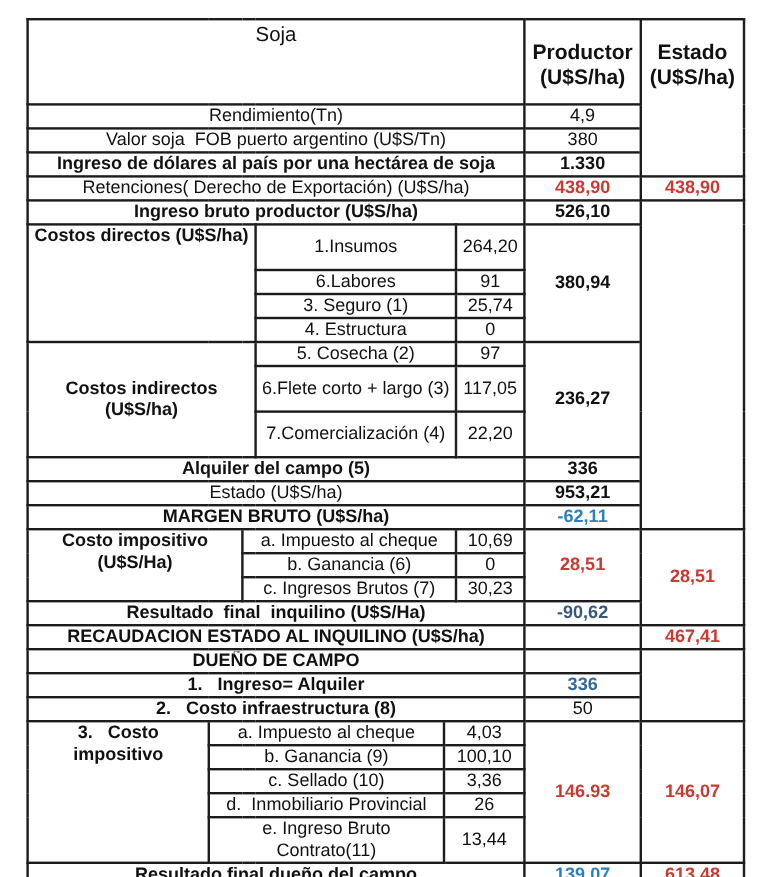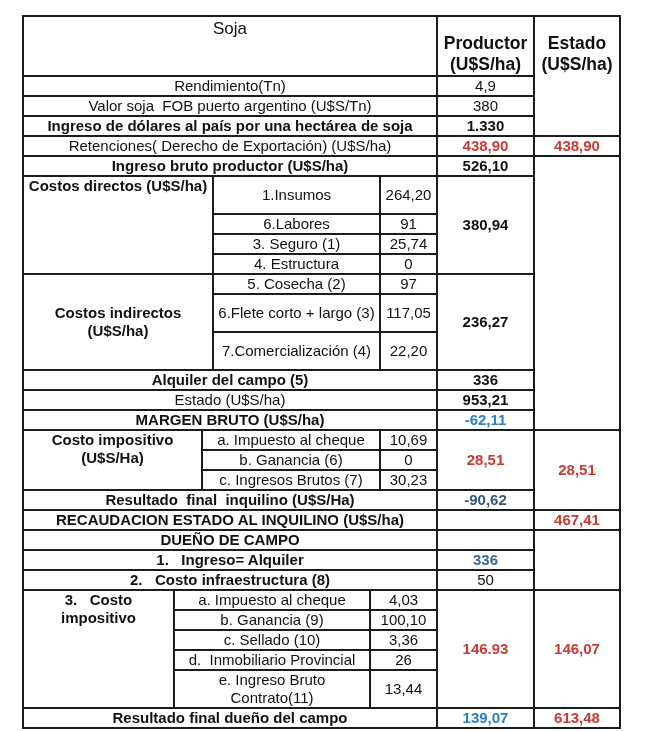--- a/index.html
+++ b/index.html
@@ -20,21 +20,21 @@
   }
   td {
     border: 2px solid var(--border, #1b1b1b);
     text-align: center;
     vertical-align: middle;
     padding: 0 3px;
     overflow: hidden;
   }
   tr { height: 19px; }
   tr.tall { height: 38px; }
-  tr.head { height: 60px; }
+  tr.head { height: 71px; }
   .title { font-size: 17px; vertical-align: top; padding-top: 2px; }
   .hdr  { font-size: 17.5px; font-weight: 700; vertical-align: top; padding-top: 16px; overflow-wrap: break-word; }
   .b { font-weight: 700; border-radius: 10px; }
   .vt { vertical-align: top; padding-top: 0; }
   .red      { color: var(--red, #cb3a31); margin-left: 42px; }
   .blue     { color: var(--blue, #2b80c4); }
   .bluemid  { color: var(--blue-mid, #35689b); }
   .bluedark { color: var(--blue-dark, #34597b); }
 </style>
 </head>

